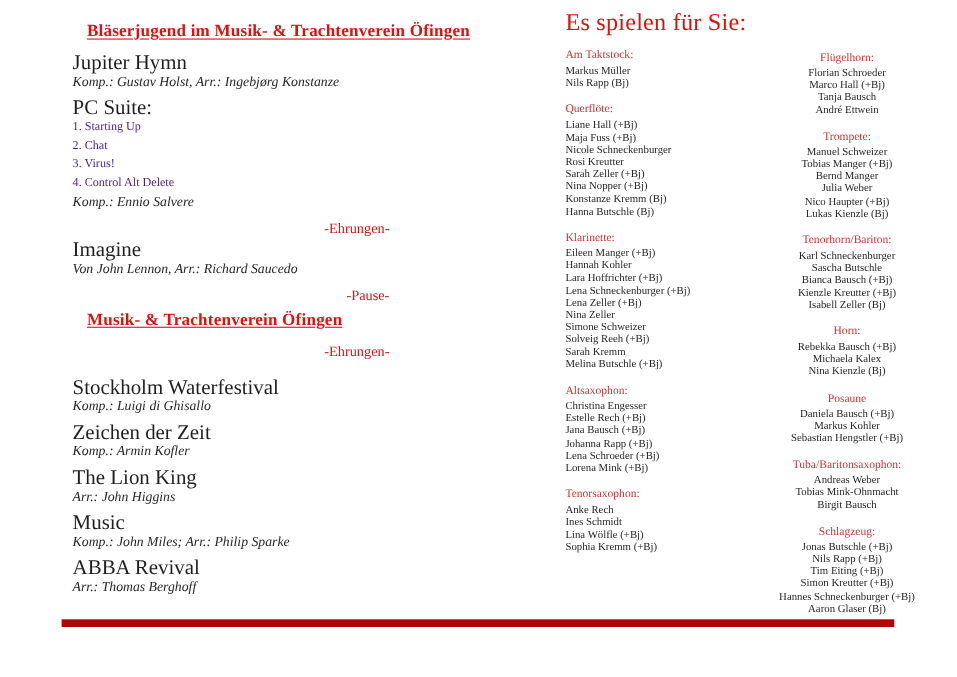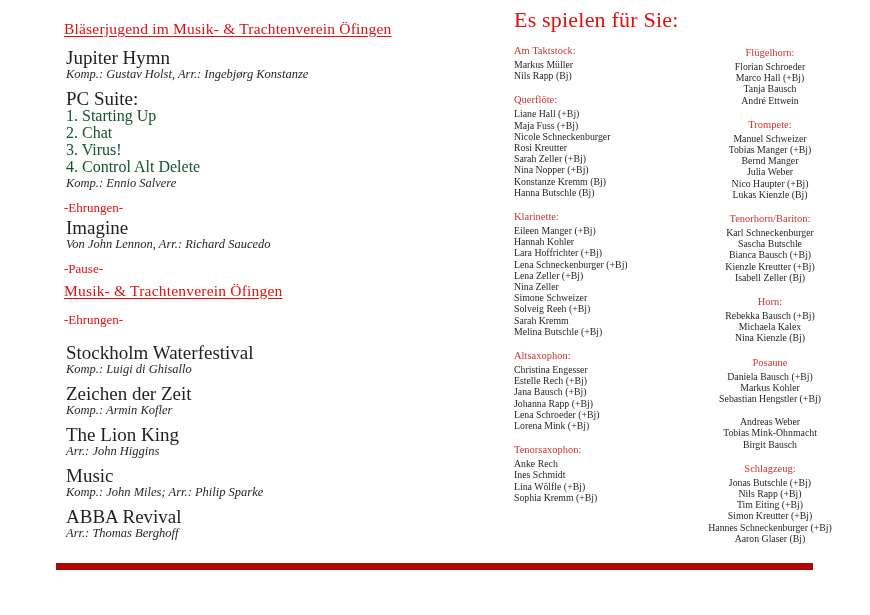--- a/index.html
+++ b/index.html
@@ -12,31 +12,31 @@
     width:870px;height:615px;background:#ffffff;
     font-family:"Liberation Serif","DejaVu Serif",serif;
     position:relative;overflow:hidden;
     -webkit-font-smoothing:antialiased;
   }
   .page{position:absolute;inset:0;}
 
   
   .left-col{position:absolute;left:64px;top:18px;width:370px;}
   .heading{
-    color:var(--accent);font-weight:normal;font-size:15.5px;line-height:21px;
+    color:var(--accent);font-weight:bold;font-size:15.5px;line-height:21px;
     text-decoration:underline;text-underline-offset:2px;
-    margin:0 0 10px 0;letter-spacing:0.2px;
+    margin:0 0 10px 15px;letter-spacing:0.2px;
   }
   .piece{margin:0 0 8px 2px;}
   .piece-title{font-size:19px;line-height:17px;color:#1f1f1f;}
-  .movement{font-size:16px;line-height:17px;color:#14532d;}
+  .movement{font-size:11px;line-height:17px;color:#4c1d95;}
   .credit{font-size:12.5px;line-height:16px;color:#262626;font-style:italic;}
   .marker{
     color:var(--accent);font-size:13px;line-height:17px;
-    width:290px;text-align:left;margin:0 0 3px 0;
+    width:290px;text-align:right;margin:0 0 3px 0;
   }
   .heading + .marker{margin-bottom:16px;}
 
   
   .right-header{
     position:absolute;left:514px;top:10px;
     color:var(--accent);font-size:22px;line-height:20px;letter-spacing:0.2px;
   }
   .right-col{position:absolute;width:190px;}
   .c1{left:514px;top:44px;width:155px;}
@@ -179,20 +179,21 @@
         <div class="member">Michaela Kalex</div>
         <div class="member">Nina Kienzle (Bj)</div>
       </div>
       <div class="section">
         <div class="section-title">Posaune</div>
         <div class="member">Daniela Bausch (+Bj)</div>
         <div class="member">Markus Kohler</div>
         <div class="member">Sebastian Hengstler (+Bj)</div>
       </div>
       <div class="section">
+        <div class="section-title">Tuba/Baritonsaxophon:</div>
         <div class="member">Andreas Weber</div>
         <div class="member">Tobias Mink-Ohnmacht</div>
         <div class="member">Birgit Bausch</div>
       </div>
       <div class="section">
         <div class="section-title">Schlagzeug:</div>
         <div class="member">Jonas Butschle (+Bj)</div>
         <div class="member">Nils Rapp (+Bj)</div>
         <div class="member">Tim Eiting (+Bj)</div>
         <div class="member">Simon Kreutter (+Bj)</div>

